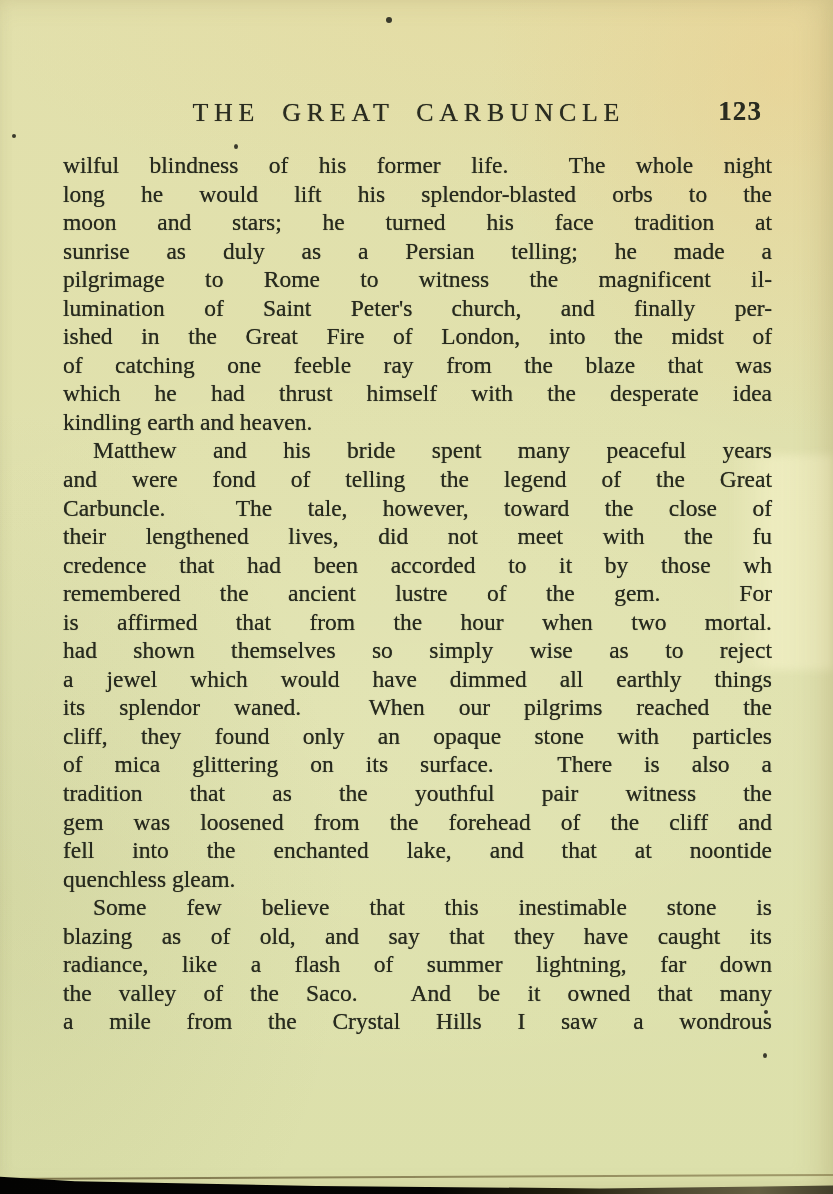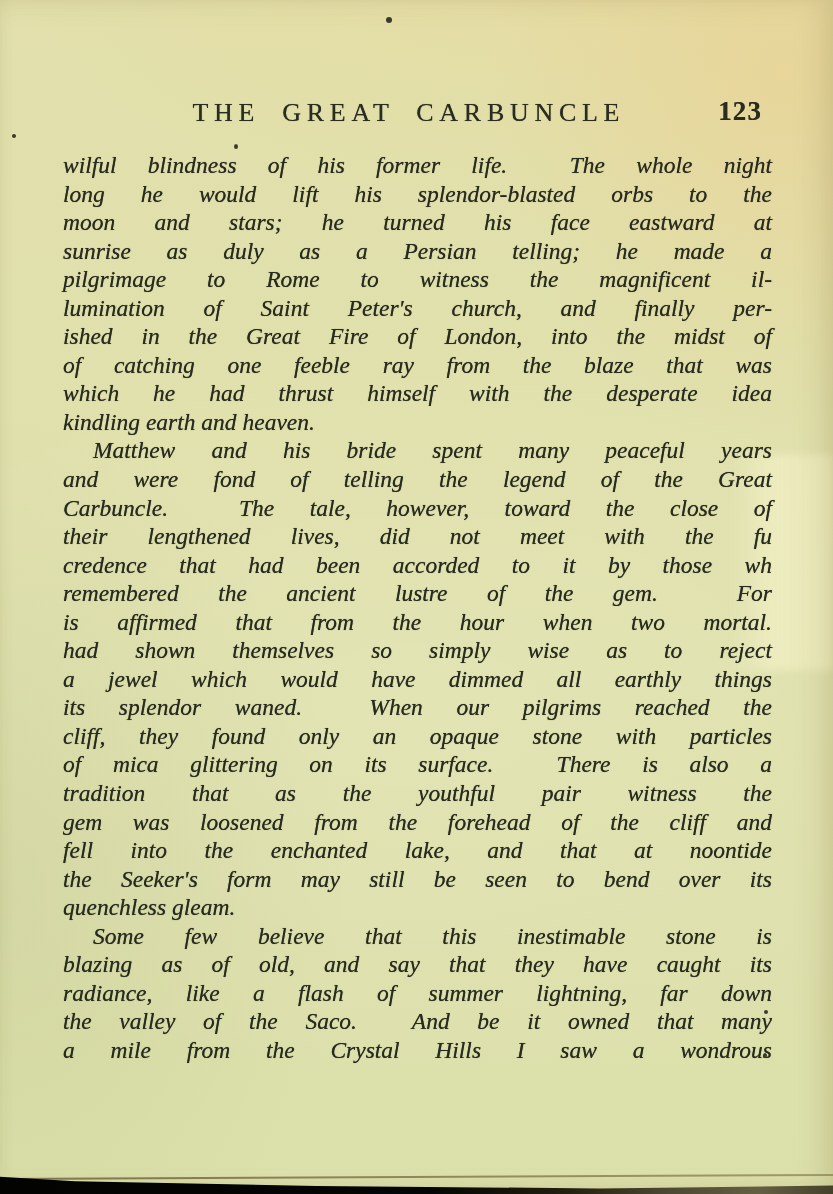--- a/index.html
+++ b/index.html
@@ -37,21 +37,21 @@
     position:absolute;right:10px;top:-2px;font-size:27px;font-weight:bold;
     letter-spacing:0.04em;text-shadow:0 0 0.6px rgba(42,44,32,0.7);
   }
   #text-block{
     position:absolute;left:63px;top:151px;width:709px;
     color:#272a1e;font-size:23.5px;line-height:28.55px;
     text-shadow:0 0 0.7px rgba(39,42,30,0.8);
   }
   .line{
     text-align:justify;text-align-last:justify;
-    height:28.55px;overflow:visible;white-space:nowrap;font-style:italic;
+    height:28.55px;overflow:visible;white-space:nowrap;
   }
   .line.end{text-align:center;text-align-last:left;}
   .line.indent{padding-left:30px;}
   .speck{position:absolute;background:#3a3a2c;border-radius:50%;}
   #bottom-edge-line{
     position:absolute;left:-4px;top:1176px;width:845px;height:2px;
     background:linear-gradient(to right, rgba(110,100,60,0.85), rgba(130,118,72,0.65));
     transform:rotate(-0.28deg);
   }
   #bottom-bar{
@@ -68,21 +68,21 @@
   <div id="page-edge-glow"></div>
 
   <div id="page-header">
     <div id="header-title">THE GREAT CARBUNCLE</div>
     <div id="header-page-number">123</div>
   </div>
 
   <div id="text-block">
     <div class="line">wilful blindness of his former life.&nbsp; The whole night</div>
     <div class="line">long he would lift his splendor-blasted orbs to the</div>
-    <div class="line">moon and stars; he turned his face eastward at</div>
+    <div class="line">moon and stars; he turned his face tradition at</div>
     <div class="line">sunrise as duly as a Persian telling; he made a</div>
     <div class="line">pilgrimage to Rome to witness the magnificent il-</div>
     <div class="line">lumination of Saint Peter's church, and finally per-</div>
     <div class="line">ished in the Great Fire of London, into the midst of</div>
     <div class="line">of catching one feeble ray from the blaze that was</div>
     <div class="line">which he had thrust himself with the desperate idea</div>
     <div class="line end">kindling earth and heaven.</div>
     <div class="line indent">Matthew and his bride spent many peaceful years</div>
     <div class="line">and were fond of telling the legend of the Great</div>
     <div class="line">Carbuncle.&nbsp; The tale, however, toward the close of</div>
@@ -91,21 +91,20 @@
     <div class="line">remembered the ancient lustre of the gem.&nbsp; For</div>
     <div class="line">is affirmed that from the hour when two mortal.</div>
     <div class="line">had shown themselves so simply wise as to reject</div>
     <div class="line">a jewel which would have dimmed all earthly things</div>
     <div class="line">its splendor waned.&nbsp; When our pilgrims reached the</div>
     <div class="line">cliff, they found only an opaque stone with particles</div>
     <div class="line">of mica glittering on its surface.&nbsp; There is also a</div>
     <div class="line">tradition that as the youthful pair witness the</div>
     <div class="line">gem was loosened from the forehead of the cliff and</div>
     <div class="line">fell into the enchanted lake, and that at noontide</div>
-    <div class="line">the Seeker's form may still be seen to bend over its</div>
     <div class="line end">quenchless gleam.</div>
     <div class="line indent">Some few believe that this inestimable stone is</div>
     <div class="line">blazing as of old, and say that they have caught its</div>
     <div class="line">radiance, like a flash of summer lightning, far down</div>
     <div class="line">the valley of the Saco.&nbsp; And be it owned that many</div>
     <div class="line">a mile from the Crystal Hills I saw a wondrous</div>
   </div>
 
   <div class="speck" style="left:386px;top:17px;width:6px;height:6px;"></div>
   <div class="speck" style="left:12px;top:134px;width:4px;height:4px;"></div>

